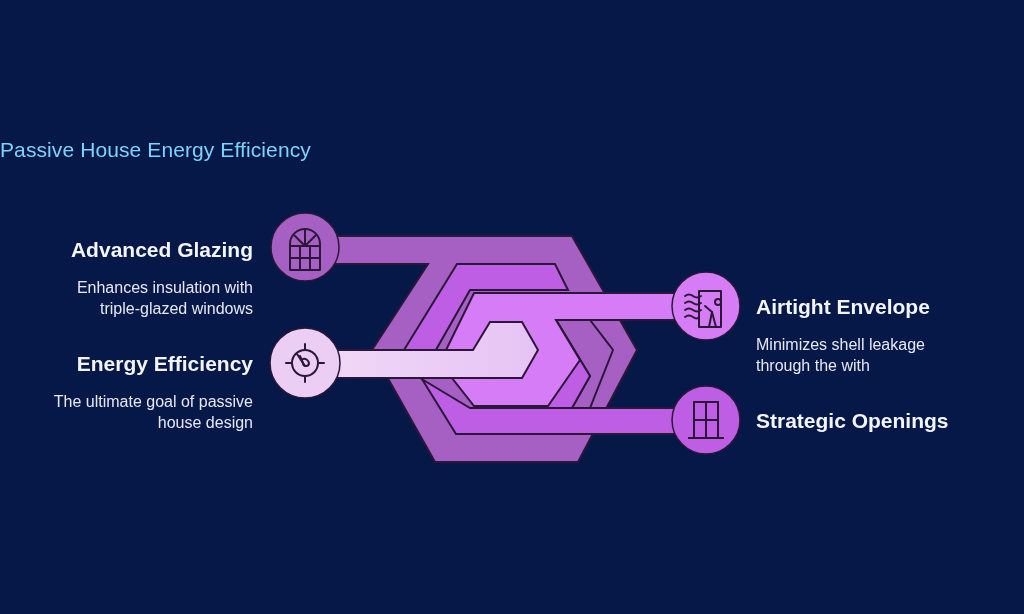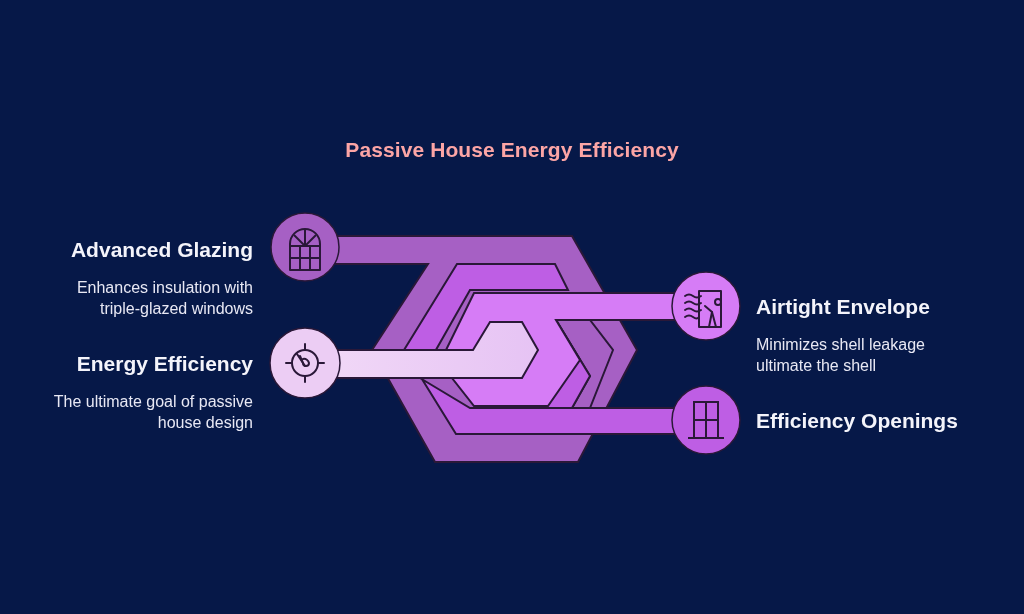--- a/index.html
+++ b/index.html
@@ -5,21 +5,21 @@
     html, body { margin: 0; padding: 0; }
     body {
       width: 1024px; height: 614px; overflow: hidden;
       background: #061848;
       font-family: "Liberation Sans", "DejaVu Sans", sans-serif;
       color: #ffffff;
       position: relative;
     }
     .title {
       position: absolute; left: 0; width: 1024px; top: 138px;
-      text-align: center; font-size: 21px; font-weight: bold; color: #fca5a5;
+      font-size: 21px; font-weight: normal; color: #7dd3fc;
       letter-spacing: 0.1px;
     }
     svg.diagram { position: absolute; left: 0; top: 0; }
     .block { position: absolute; }
     .block .h { font-size: 21px; font-weight: bold; color: #f4f4fb; line-height: 26px; }
     .block .d { font-size: 16px; color: #e8e8f4; line-height: 21px; margin-top: 14px; }
     .left { text-align: right; }
     .right { text-align: left; }
   </style>
 </head>
@@ -118,19 +118,19 @@
   <div class="d">
     <div>The ultimate goal of passive</div>
     <div>house design</div>
   </div>
 </div>
 
 <div class="block right" style="left:756px; top:294px; width:260px;">
   <div class="h">Airtight Envelope</div>
   <div class="d">
     <div>Minimizes shell leakage</div>
-    <div>ultimate the shell</div>
+    <div>through the with</div>
   </div>
 </div>
 
 <div class="block right" style="left:756px; top:408px; width:260px;">
-  <div class="h">Efficiency Openings</div>
+  <div class="h">Strategic Openings</div>
 </div>
 
 </body></html>

